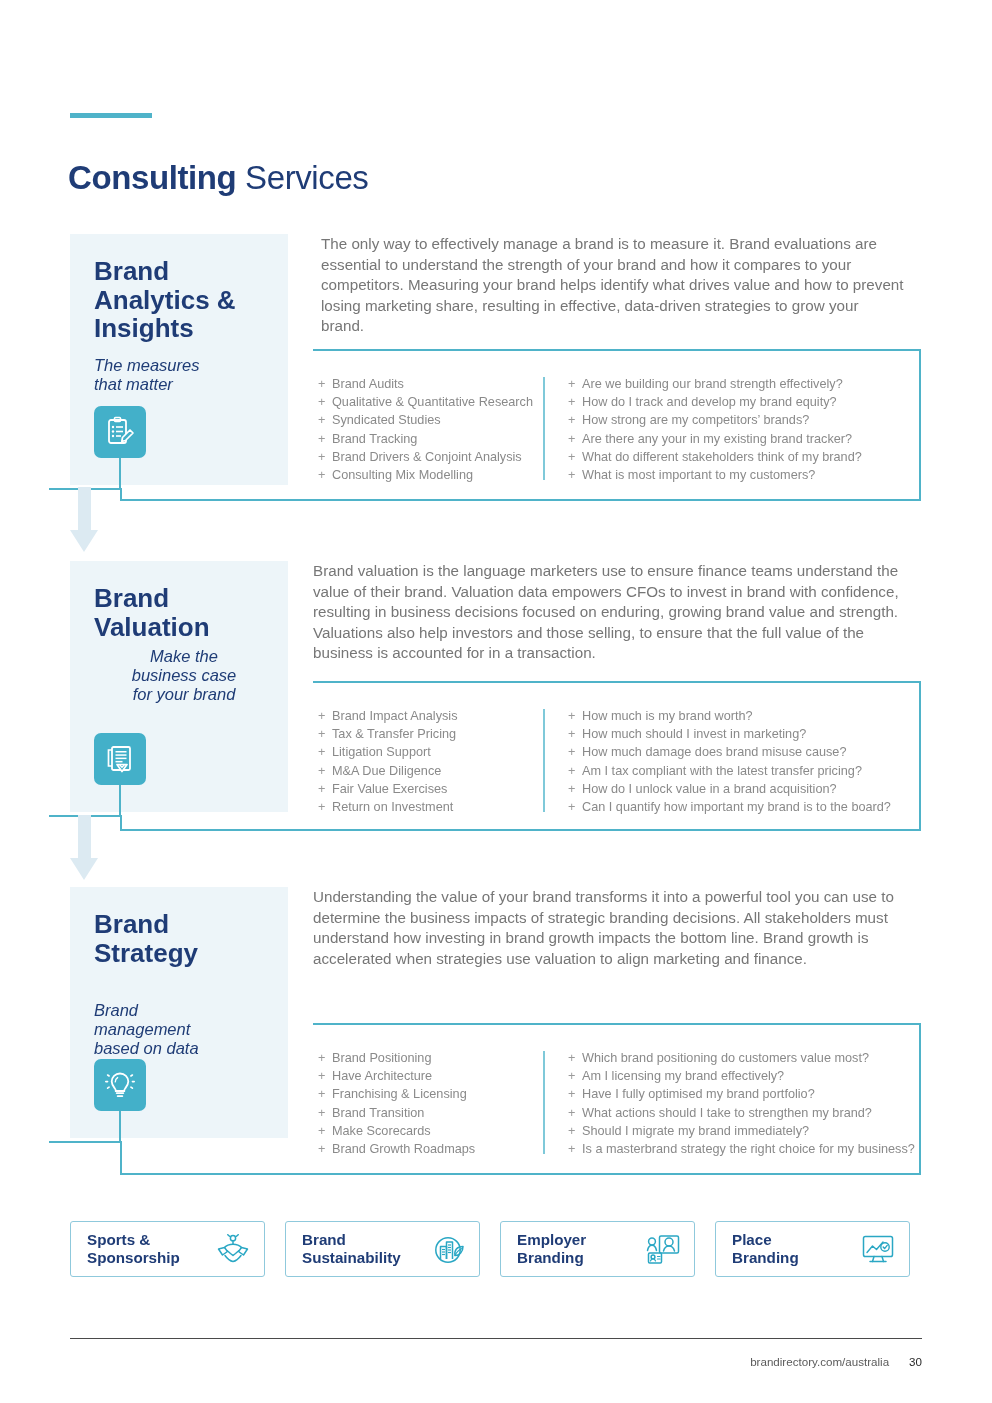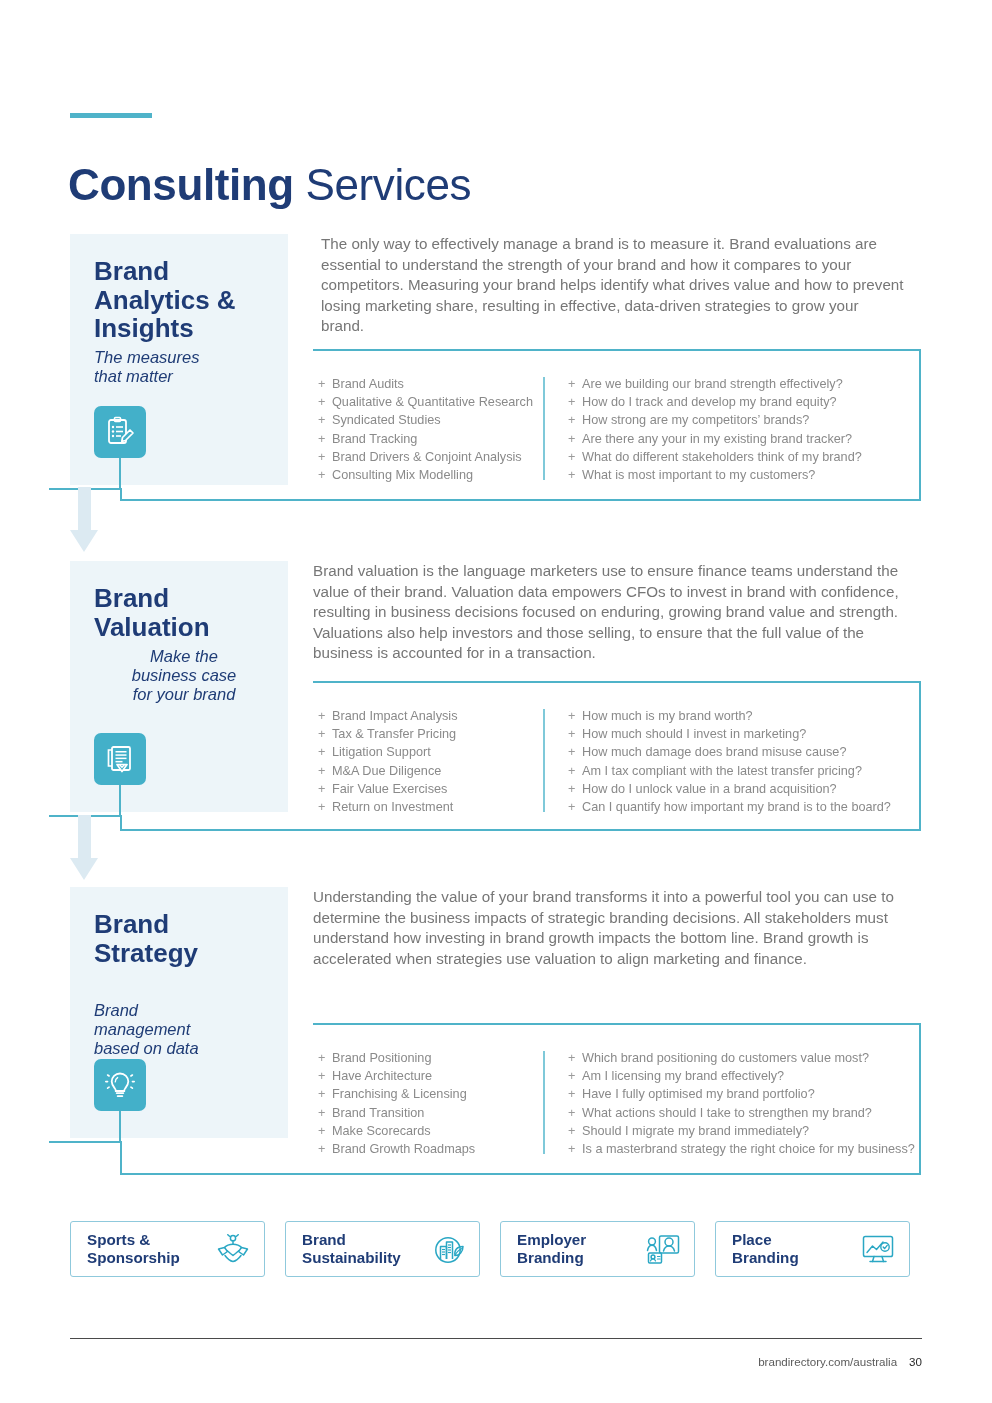--- a/index.html
+++ b/index.html
@@ -29,21 +29,21 @@
     left: 70px;
     top: 113px;
     width: 82px;
     height: 5px;
     background: #4FB3C9;
   }
   .page-title {
     position: absolute;
     left: 68px;
     top: 128px;
-    font-size: 44px;
+    font-size: 33px;
     line-height: 56px;
     color: #1F3C76;
     letter-spacing: -0.4px;
     white-space: nowrap;
   }
   .page-title .bold { font-weight: 700; }
   .page-title .light { font-weight: 400; }
 
   
   .section { position: absolute; left: 0; width: 992px; }
@@ -75,21 +75,21 @@
   .card-sub {
     position: absolute;
     left: 24px;
     width: 180px;
     font-size: 16.5px;
     line-height: 19px;
     font-style: italic;
     font-weight: 400;
     color: #1F3C76;
   }
-  .card-0 .card-sub { top: 114px; }
+  .card-0 .card-sub { top: 122px; }
   .card-1 .card-sub { top: 86px; text-align: center; }
   .card-2 .card-sub { top: 114px; }
 
   .icon-tile {
     position: absolute;
     left: 24px;
     width: 52px;
     height: 52px;
     border-radius: 7px;
     background: #43B0C9;
@@ -287,21 +287,21 @@
     font-weight: 700;
     color: #1F3C76;
     letter-spacing: 0.1px;
   }
   .footer-right {
     position: absolute;
     right: 70px;
     top: 1355px;
     display: flex;
     align-items: baseline;
-    gap: 12px;
+    gap: 20px;
     font-size: 11.6px;
     color: #5B5B5B;
     justify-content: flex-end;
   }
   .footer-page { color: #2A2A2A; }
 </style>
 </head>
 <body>
 
 <div class="page">

